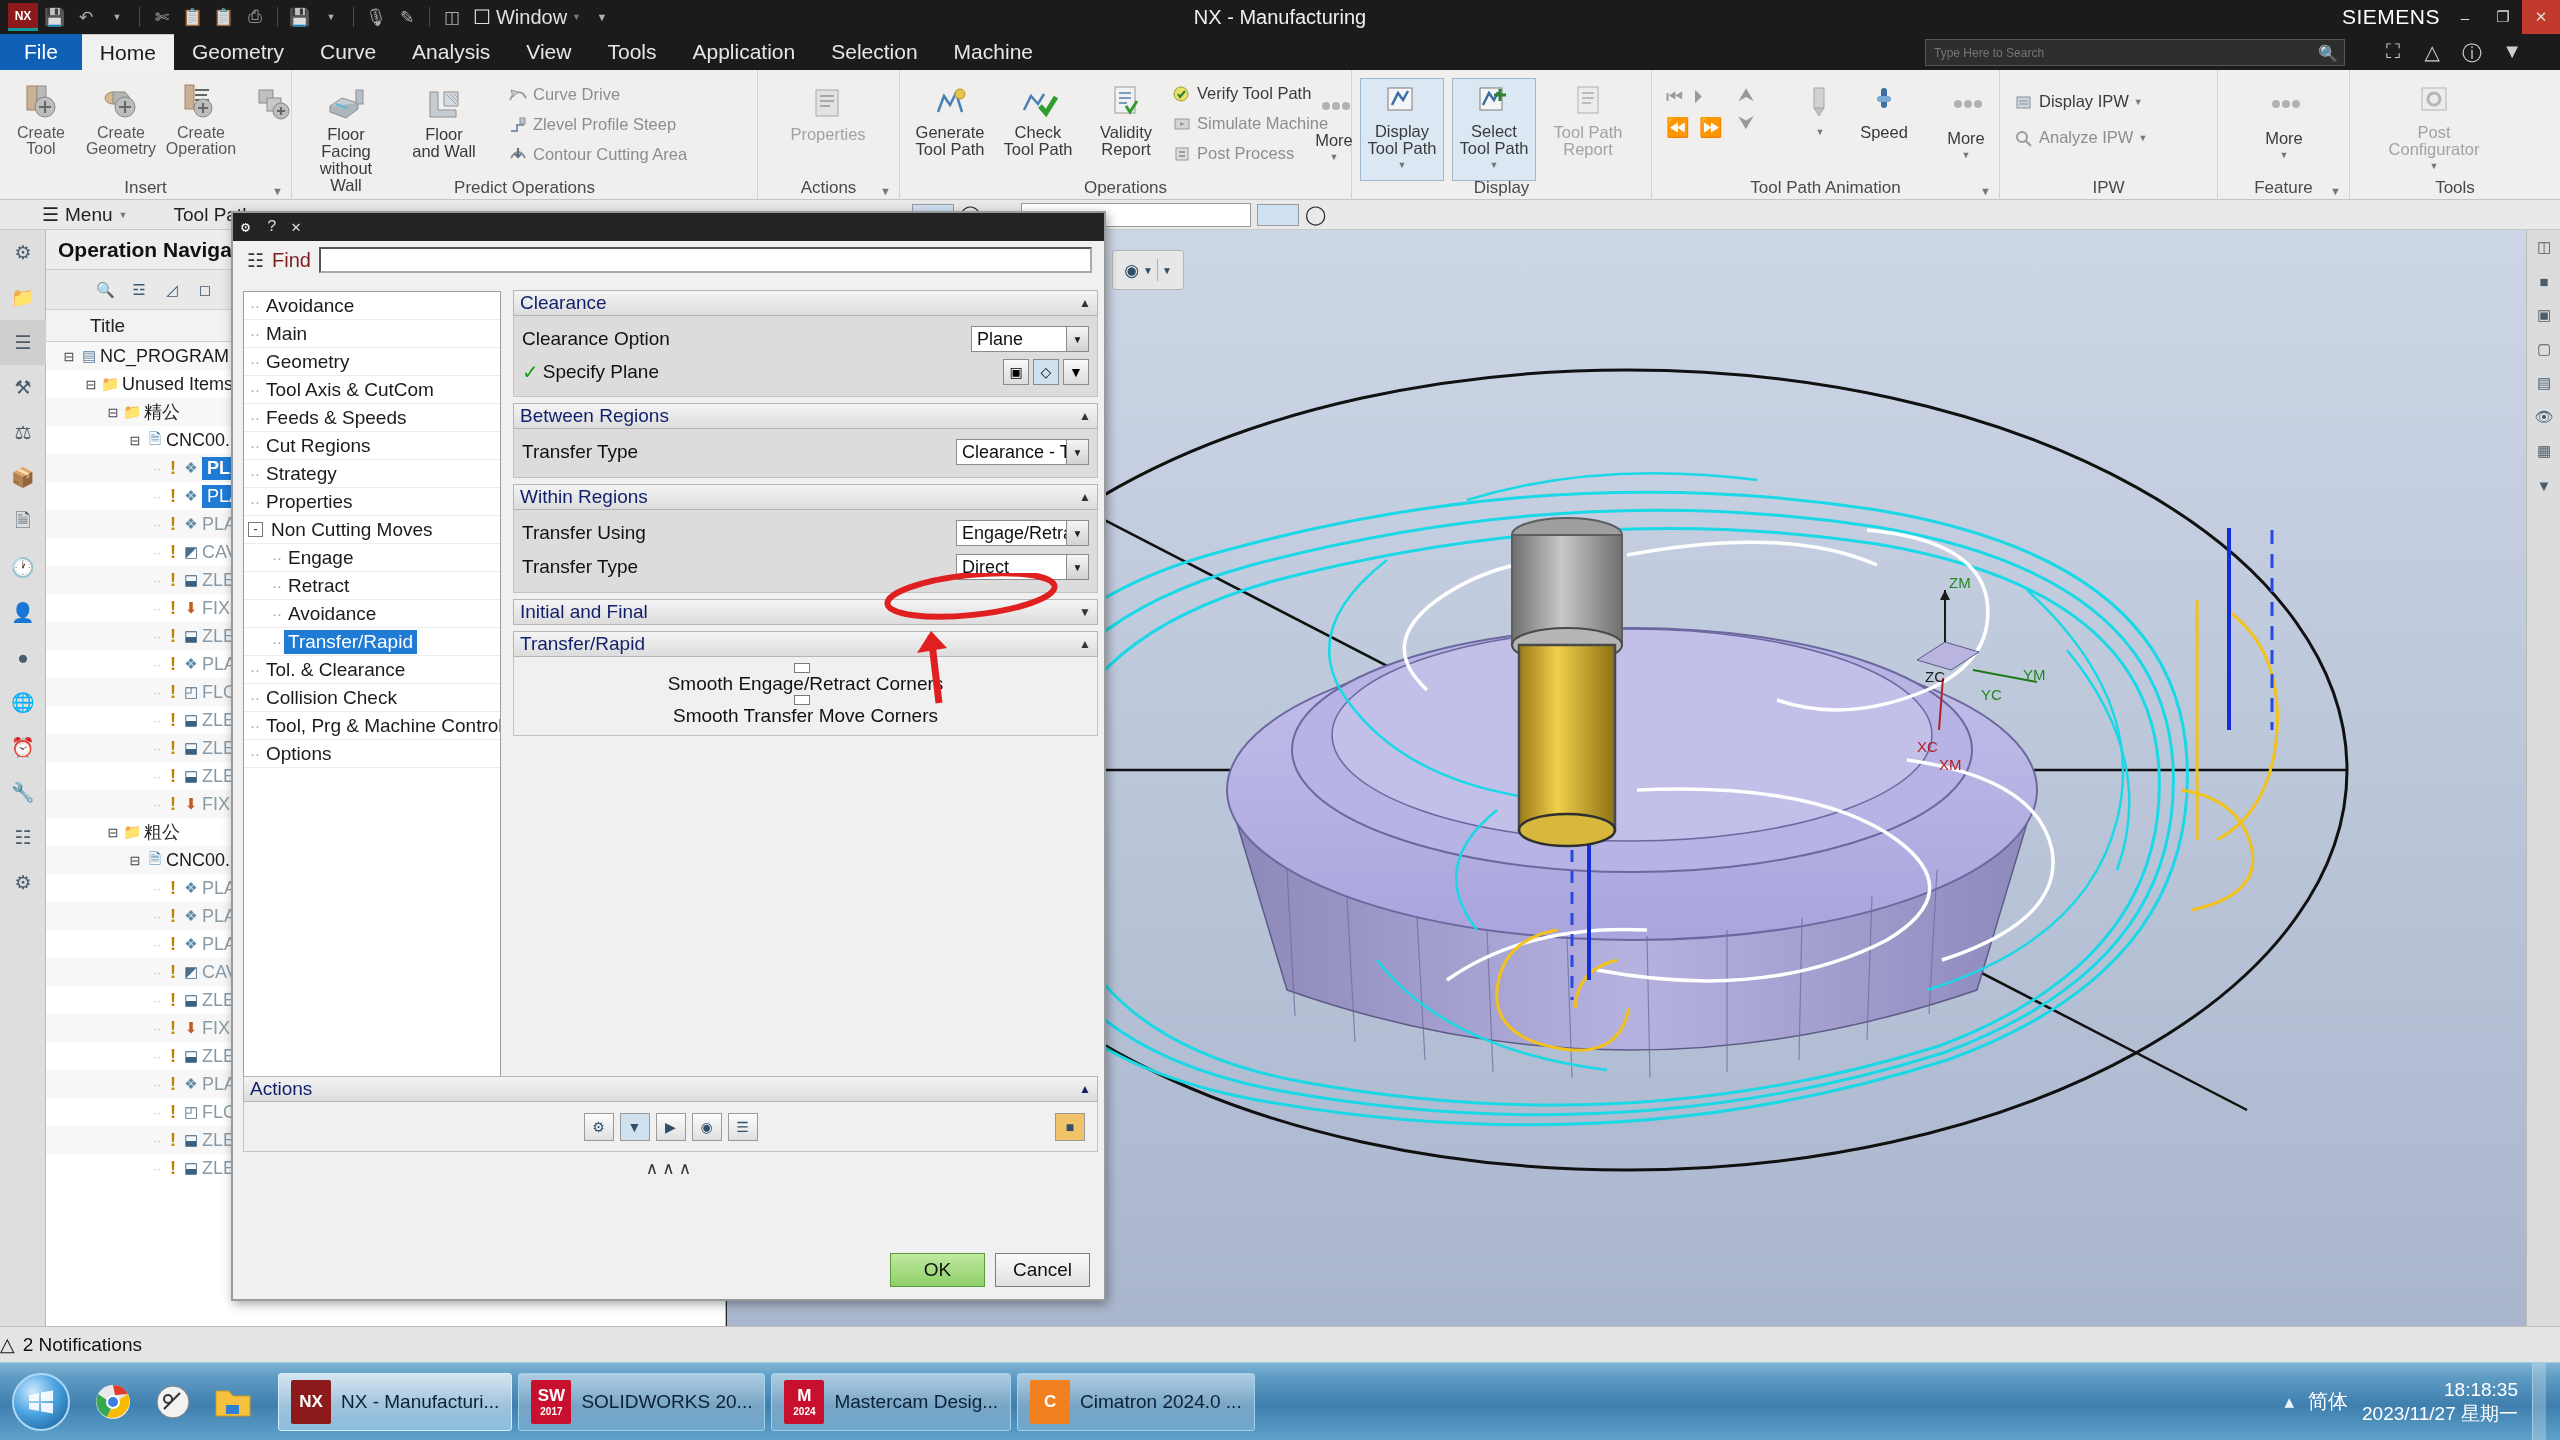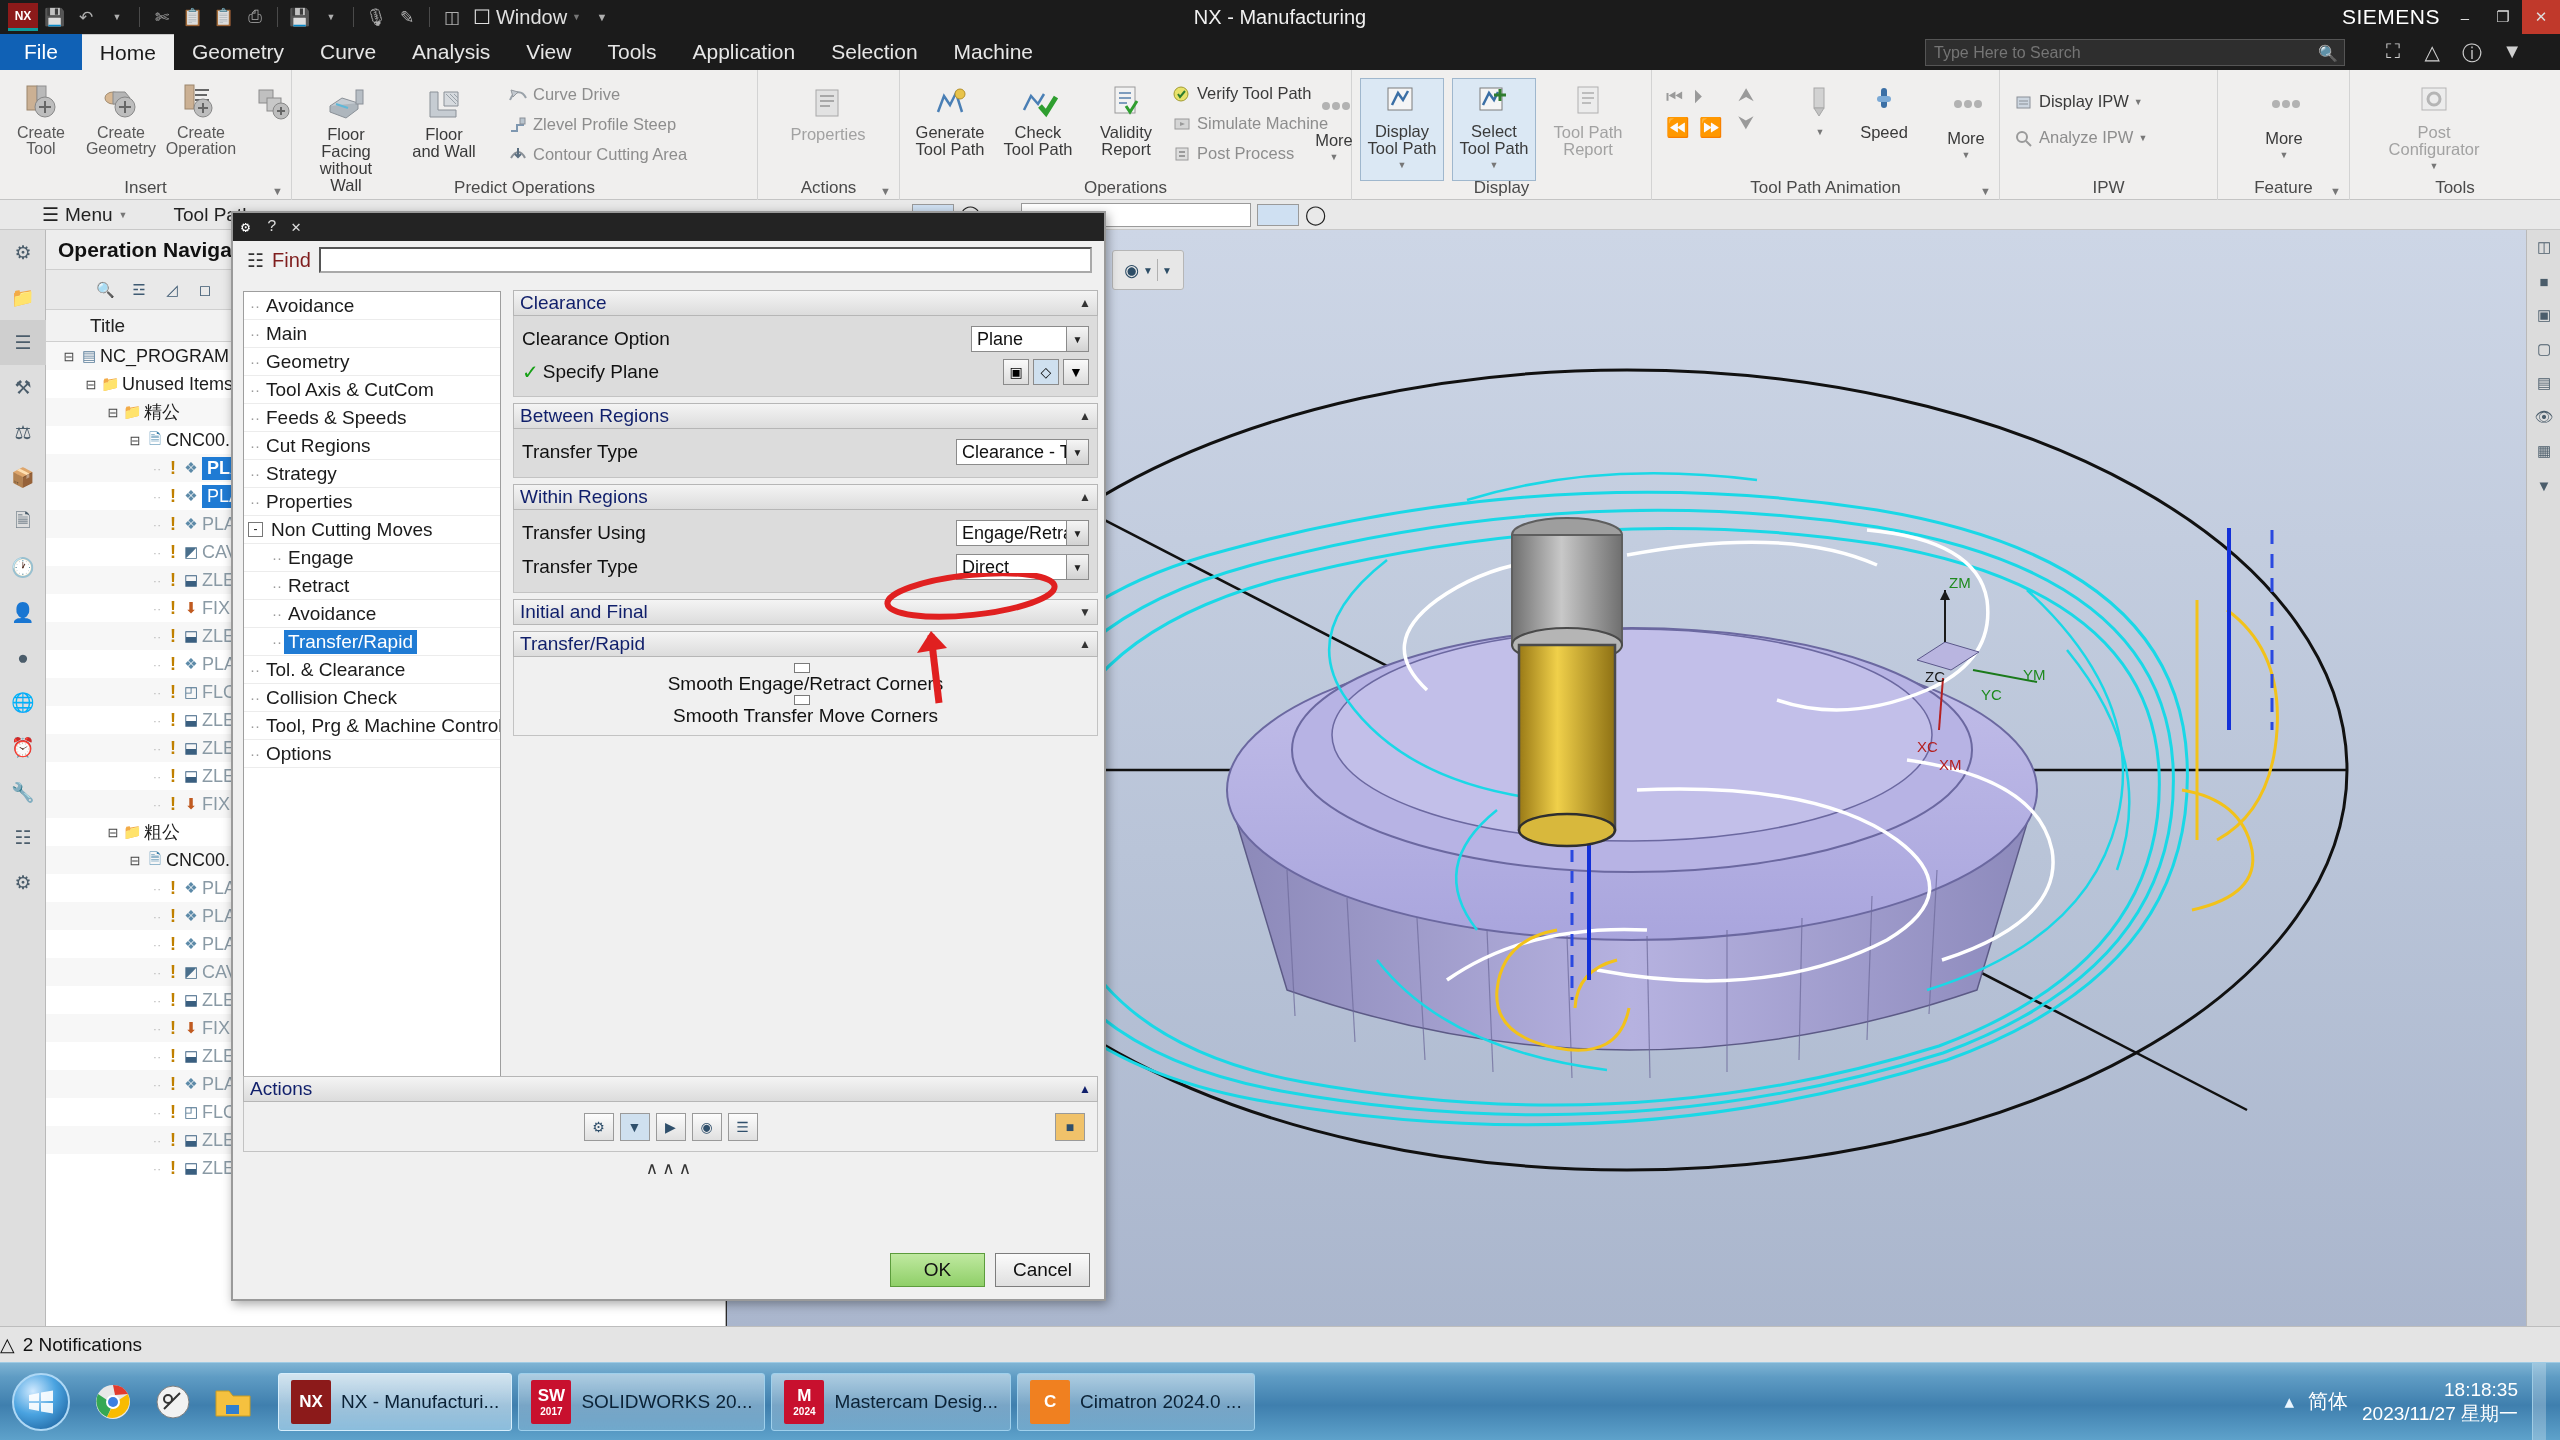--- a/index.html
+++ b/index.html
@@ -46,21 +46,21 @@
     position:absolute; left:0; top:34px; width:2560px; height:36px;
     background:#1b1b1b; display:flex; align-items:flex-end;
   }
   .rtab {
     height:36px; line-height:36px; padding:0 18px; color:#e6e6e6; font-size:21px;
   }
   .rtab.file { background:#1061b5; color:#fff; padding:0 24px; }
   .rtab.active { background:#f0f0f0; color:#1a1a1a; border-top:1px solid #c9c9c9; }
   .search-box {
     position:absolute; right:215px; top:5px; width:420px; height:27px;
-    background:#2e2e2e; border:1px solid #555; color:#9b9b9b; font-size:16px;
+    background:#2e2e2e; border:1px solid #555; color:#9b9b9b; font-size:12px;
     padding:0 28px 0 8px; line-height:25px;
   }
   .search-ico { position:absolute; right:222px; top:10px; color:#aaa; font-size:16px; }
   .hdr-ico { position:absolute; top:6px; color:#cfcfcf; font-size:20px; }
 
   
   .ribbon {
     position:absolute; left:0; top:70px; width:2560px; height:130px;
     background:#f0efee; border-bottom:1px solid #c4c4c4;
   }

